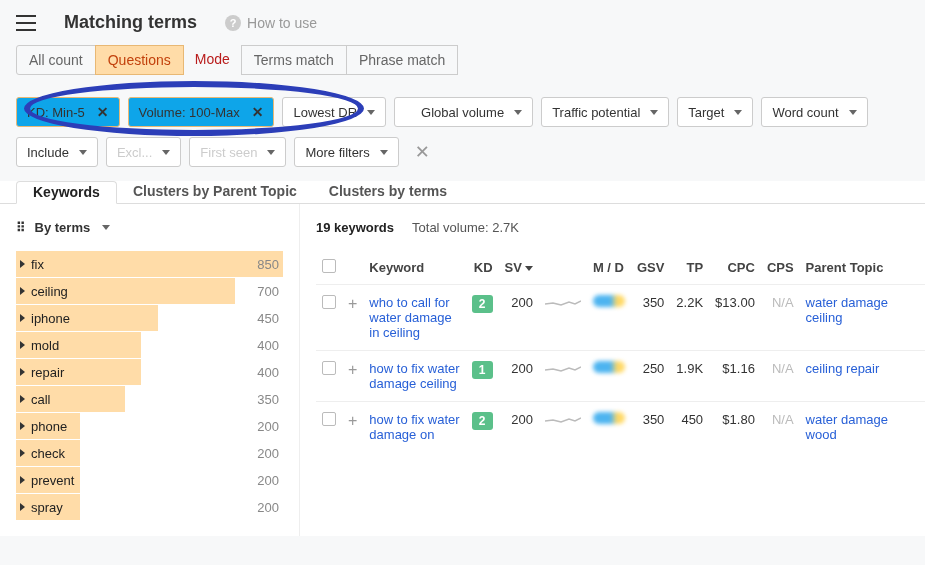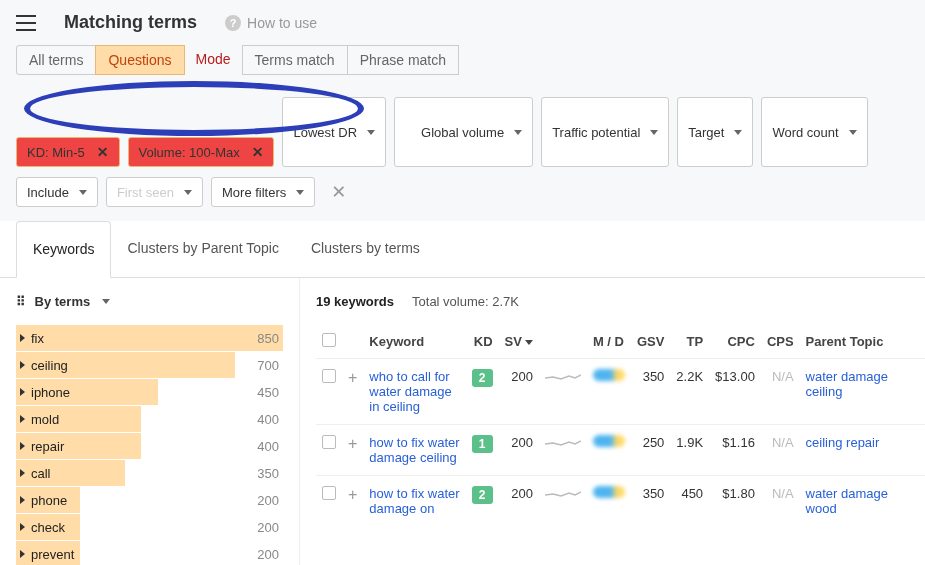--- a/index.html
+++ b/index.html
@@ -11,28 +11,28 @@
 .howto { display: flex; align-items: center; gap: 6px; color: #999; cursor: pointer; }
 .howto-icon { width: 16px; height: 16px; border-radius: 50%; background: #ccc; color: #fff; display: inline-flex; align-items: center; justify-content: center; font-size: 11px; font-weight: bold; }
 .tabs1 { display: flex; gap: 0; padding: 0 16px 16px; border-bottom: 0; }
 .tab1 { padding: 6px 12px; border: 1px solid #ccc; color: #666; cursor: pointer; margin-left: -1px; }
 .tab1:first-child { margin-left: 0; border-radius: 3px 0 0 3px; }
 .tab1.active { background: #ffdca8; border-color: #e8b874; color: #c2410c; }
 .tab1.muted { color: #b91c1c; }
 .filters-wrap { position: relative; padding: 6px 16px 14px; }
 .filters { display: flex; flex-wrap: wrap; gap: 8px; row-gap: 10px; }
 .chip { display: inline-flex; align-items: center; padding: 6px 10px; border: 1px solid #ccc; border-radius: 3px; background: #fff; cursor: pointer; font-size: 13px; gap: 6px; white-space: nowrap; }
-.chip.active { background: #ef4444; border-color: #e8b874; margin-top: 40px; }
+.chip.active { background: #0ea5e9; border-color: #e8b874; }
 .chip .x { font-size: 14px; color: #333; margin-left: 6px; font-weight: bold; cursor: pointer; }
 .caret { display: inline-block; width: 0; height: 0; border-left: 4px solid transparent; border-right: 4px solid transparent; border-top: 5px solid #666; margin-left: 4px; }
 .clear-x { color: #999; font-size: 18px; cursor: pointer; padding: 4px 8px; }
 .ellipse { position: absolute; top: -10px; left: 24px; width: 340px; height: 55px; border: 6px solid #2c3eb8; border-radius: 50%; pointer-events: none; }
 .content { background: #fff; margin: 0; }
 .result-tabs { display: flex; gap: 0; padding: 0 16px; border-bottom: 1px solid #ddd; }
-.rtab { padding: 19px 16px; font-weight: 400; color: #555; cursor: pointer; border-bottom: 2px solid transparent; }
+.rtab { padding: 2px 16px; font-weight: 700; color: #555; cursor: pointer; border-bottom: 2px solid transparent; }
 .rtab.active { color: #222; border: 1px solid #ddd; border-bottom: 1px solid #fff; margin-bottom: -1px; background: #fff; border-radius: 4px 4px 0 0; }
 .body-row { display: flex; }
 .sidebar { width: 300px; padding: 16px; border-right: 1px solid #eee; }
 .byterms { display: flex; align-items: center; gap: 8px; font-weight: 600; cursor: pointer; margin-bottom: 16px; font-size: 13px; }
 .byterms-dots { letter-spacing: 1px; }
 .termlist { display: flex; flex-direction: column; gap: 1px; }
 .termrow { position: relative; display: flex; align-items: center; height: 26px; cursor: pointer; }
 .termbar { position: absolute; left: 0; top: 0; bottom: 0; background: #ffdca8; }
 .termrow .tri { position: relative; z-index: 1; margin-left: 4px; margin-right: 6px; display: inline-block; width: 0; height: 0; border-top: 4px solid transparent; border-bottom: 4px solid transparent; border-left: 5px solid #333; }
 .termrow .label { position: relative; z-index: 1; font-size: 13px; color: #222; }
@@ -64,21 +64,21 @@
       <span></span>
     </div>
   <div class="page-title">Matching terms</div>
   <div class="howto">
     <span class="howto-icon">?</span>
     <span>How to use</span>
   </div>
 </div>
 
 <div class="tabs1">
-  <div class="tab1">All terms</div>
+  <div class="tab1">All count</div>
   <div class="tab1 active">Questions</div>
   <div class="tab1 muted" style="border:none;background:transparent;">Mode</div>
   <div class="tab1">Terms match</div>
   <div class="tab1">Phrase match</div>
 </div>
 
 <div class="filters-wrap">
   <div class="ellipse"></div>
   <div class="filters">
     <div class="chip active">
@@ -104,20 +104,24 @@
     <div class="chip">
       <span>Target</span>
       <span class="caret"></span>
     </div>
     <div class="chip">
       <span>Word count</span>
       <span class="caret"></span>
     </div>
     <div class="chip">
       <span>Include</span>
+      <span class="caret"></span>
+    </div>
+    <div class="chip" style="color:#ccc">
+      <span>Excl...</span>
       <span class="caret"></span>
     </div>
     <div class="chip" style="color:#ccc">
       <span>First seen</span>
       <span class="caret"></span>
     </div>
     <div class="chip">
       <span>More filters</span>
       <span class="caret"></span>
     </div>

